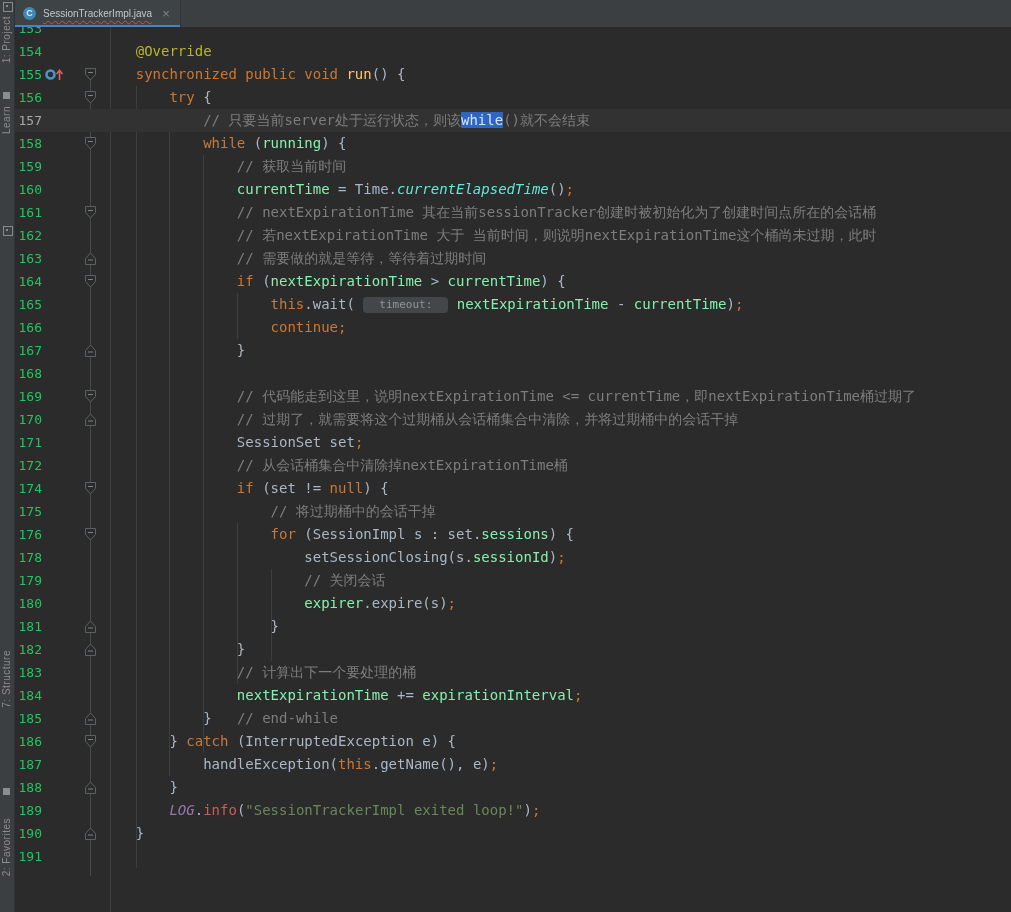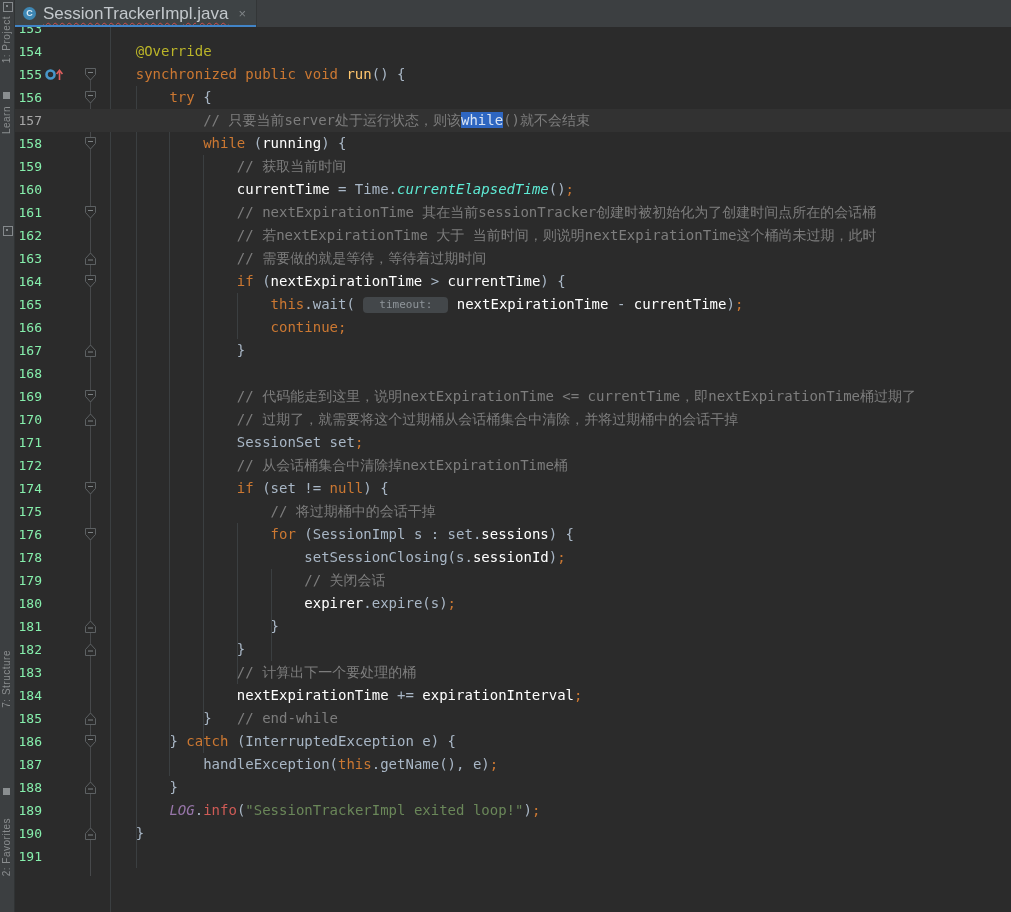--- a/index.html
+++ b/index.html
@@ -16,45 +16,45 @@
   .sicon.dot{border:1px solid #85898c;}
   .sicon.dot::after{content:"";position:absolute;left:2px;top:2px;width:2px;height:2px;background:#85898c;}
 
   
   #tabbar{position:absolute;left:14px;right:0;top:0;height:27px;background:#3c3f41;
           border-bottom:1px solid #2f3233;}
   .tab{position:relative;height:27px;display:inline-flex;align-items:center;gap:7px;
        padding:0 10px 0 9px;background:#3e4345;border-right:1px solid #333637;cursor:pointer;}
   .classicon{display:inline-block;width:13px;height:13px;border-radius:50%;background:#3e87b4;
        color:#dcebf5;font:bold 9px/13px "Liberation Sans",sans-serif;text-align:center;flex:none;}
-  .tabtitle{font-size:17px;color:#c3c8cc;
+  .tabtitle{font-size:10px;color:#c3c8cc;
        text-decoration:underline wavy #cf4f4f 1px;text-underline-offset:3px;}
   .tabclose{color:#7f8487;font-size:13px;line-height:13px;margin-left:3px;cursor:pointer;}
   .tabind{position:absolute;left:0;right:0;bottom:-1px;height:3px;background:#4184c7;}
 
   
   #editor{position:absolute;left:14px;top:27px;right:0;bottom:0;background:#2b2b2b;overflow:hidden;}
   #rows{position:relative;margin-top:-10px;}
   .row{position:relative;height:23px;}
   .row.cur{background:#323232;}
   .ln{position:absolute;left:2px;width:26px;text-align:right;
-      font:13px/23px "DejaVu Sans Mono",monospace;color:#86efac;}
+      font:13px/23px "DejaVu Sans Mono",monospace;color:#22c55e;}
   .row.cur .ln{color:#a7a7a7;}
   .gicon{position:absolute;left:30px;top:4px;width:22px;height:15px;cursor:pointer;}
   .fold{position:absolute;left:70px;top:4px;width:13px;height:15px;cursor:pointer;z-index:2;}
   .code{position:absolute;left:88px;top:0;right:0;margin:0;height:23px;
         font:14px/23px "DejaVu Sans Mono",monospace;color:#a9b7c6;white-space:pre;z-index:1;}
   .guide{position:absolute;width:1px;background:#3b3f41;z-index:0;}
   .foldline{position:absolute;left:76px;width:1px;background:#47494b;z-index:0;}
 
   
   .pln{color:#a9b7c6;}
   .kw{color:#cc7832;}
   .com{color:#7d7d7d;}
-  .fld{color:#ffffff;}
+  .fld{color:#86efac;}
   .smth{color:#5eead4;font-style:italic;}
   .mdecl{color:#ffc66d;}
   .ann{color:#bbb529;}
   .str{color:#6a8759;}
   .sfld{color:#9876aa;font-style:italic;}
   .err{color:#cf5b56;}
   .sel{background:#2e66c1;color:#d9e4f3;}
   .hint{display:inline-block;background:#43474a;color:#8f959a;border-radius:4px;
         padding:0 16px;font-size:11px;line-height:16px;vertical-align:1px;font-style:normal;}
 </style>

